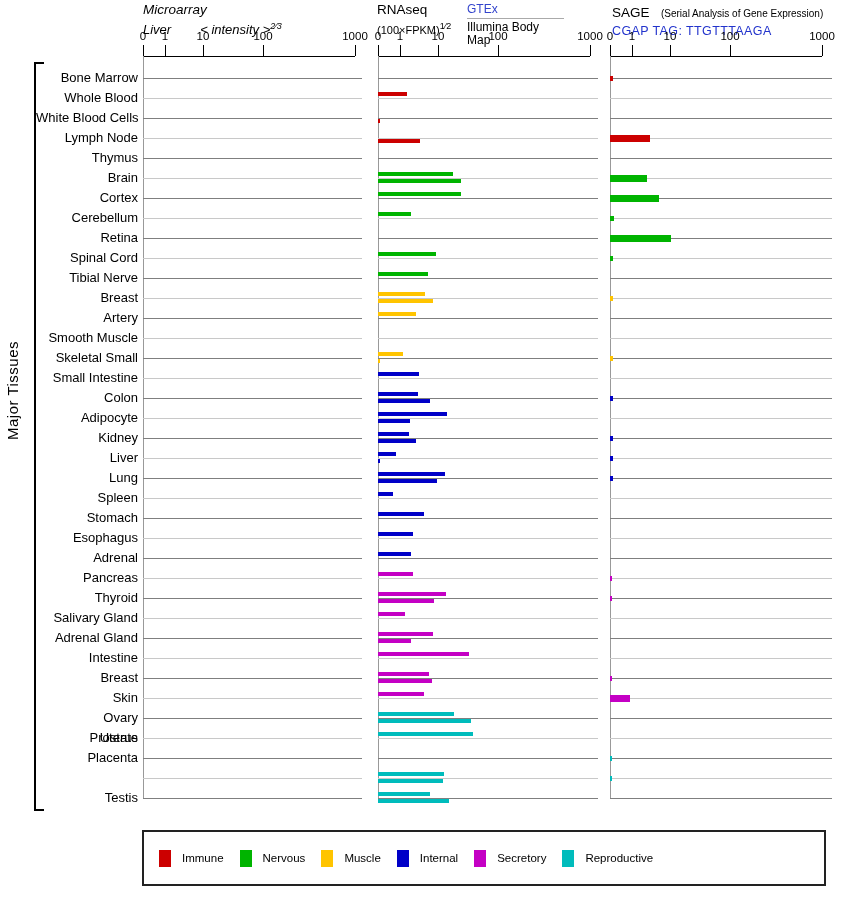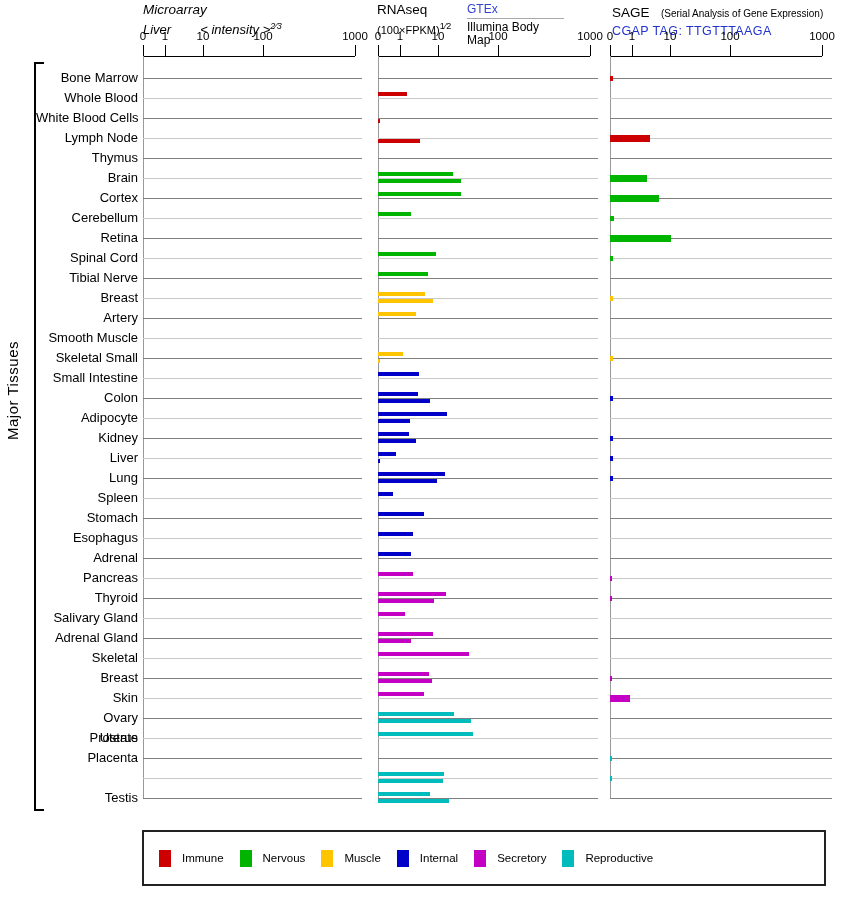--- a/index.html
+++ b/index.html
@@ -278,21 +278,21 @@
       <div class="bar" style="position: absolute; left: 378px; top: 612px; width: 26.9527px; height: 4px; background: rgb(196, 0, 196);"></div>
       <div class="row-line" style="position: absolute; left: 143px; top: 638px; width: 219px; background: rgb(127, 127, 127);"></div>
       <div class="row-line" style="position: absolute; left: 378px; top: 638px; width: 220px; background: rgb(127, 127, 127);"></div>
       <div class="row-line" style="position: absolute; left: 610px; top: 638px; width: 222px; background: rgb(127, 127, 127);"></div>
       <div class="tissue-label" style="position: absolute; left: 36px; top: 630px; width: 102px;">Adrenal Gland</div>
       <div class="bar" style="position: absolute; left: 378px; top: 632px; width: 55.2523px; height: 4px; background: rgb(196, 0, 196);"></div>
       <div class="bar" style="position: absolute; left: 378px; top: 639px; width: 32.5926px; height: 4px; background: rgb(196, 0, 196);"></div>
       <div class="row-line" style="position: absolute; left: 143px; top: 658px; width: 219px; background: rgb(200, 200, 200);"></div>
       <div class="row-line" style="position: absolute; left: 378px; top: 658px; width: 220px; background: rgb(200, 200, 200);"></div>
       <div class="row-line" style="position: absolute; left: 610px; top: 658px; width: 222px; background: rgb(200, 200, 200);"></div>
-      <div class="tissue-label" style="position: absolute; left: 36px; top: 650px; width: 102px;">Skeletal</div>
+      <div class="tissue-label" style="position: absolute; left: 36px; top: 650px; width: 102px;">Intestine</div>
       <div class="bar" style="position: absolute; left: 378px; top: 652px; width: 91.1108px; height: 4px; background: rgb(196, 0, 196);"></div>
       <div class="row-line" style="position: absolute; left: 143px; top: 678px; width: 219px; background: rgb(127, 127, 127);"></div>
       <div class="row-line" style="position: absolute; left: 378px; top: 678px; width: 220px; background: rgb(127, 127, 127);"></div>
       <div class="row-line" style="position: absolute; left: 610px; top: 678px; width: 222px; background: rgb(127, 127, 127);"></div>
       <div class="tissue-label" style="position: absolute; left: 36px; top: 670px; width: 102px;">Breast</div>
       <div class="bar" style="position: absolute; left: 378px; top: 672px; width: 50.7232px; height: 4px; background: rgb(196, 0, 196);"></div>
       <div class="bar" style="position: absolute; left: 378px; top: 679px; width: 54.1137px; height: 4px; background: rgb(196, 0, 196);"></div>
       <div class="bar" style="position: absolute; left: 610px; top: 676px; width: 2.2px; height: 5px; background: rgb(196, 0, 196);"></div>
       <div class="row-line" style="position: absolute; left: 143px; top: 698px; width: 219px; background: rgb(200, 200, 200);"></div>
       <div class="row-line" style="position: absolute; left: 378px; top: 698px; width: 220px; background: rgb(200, 200, 200);"></div>

